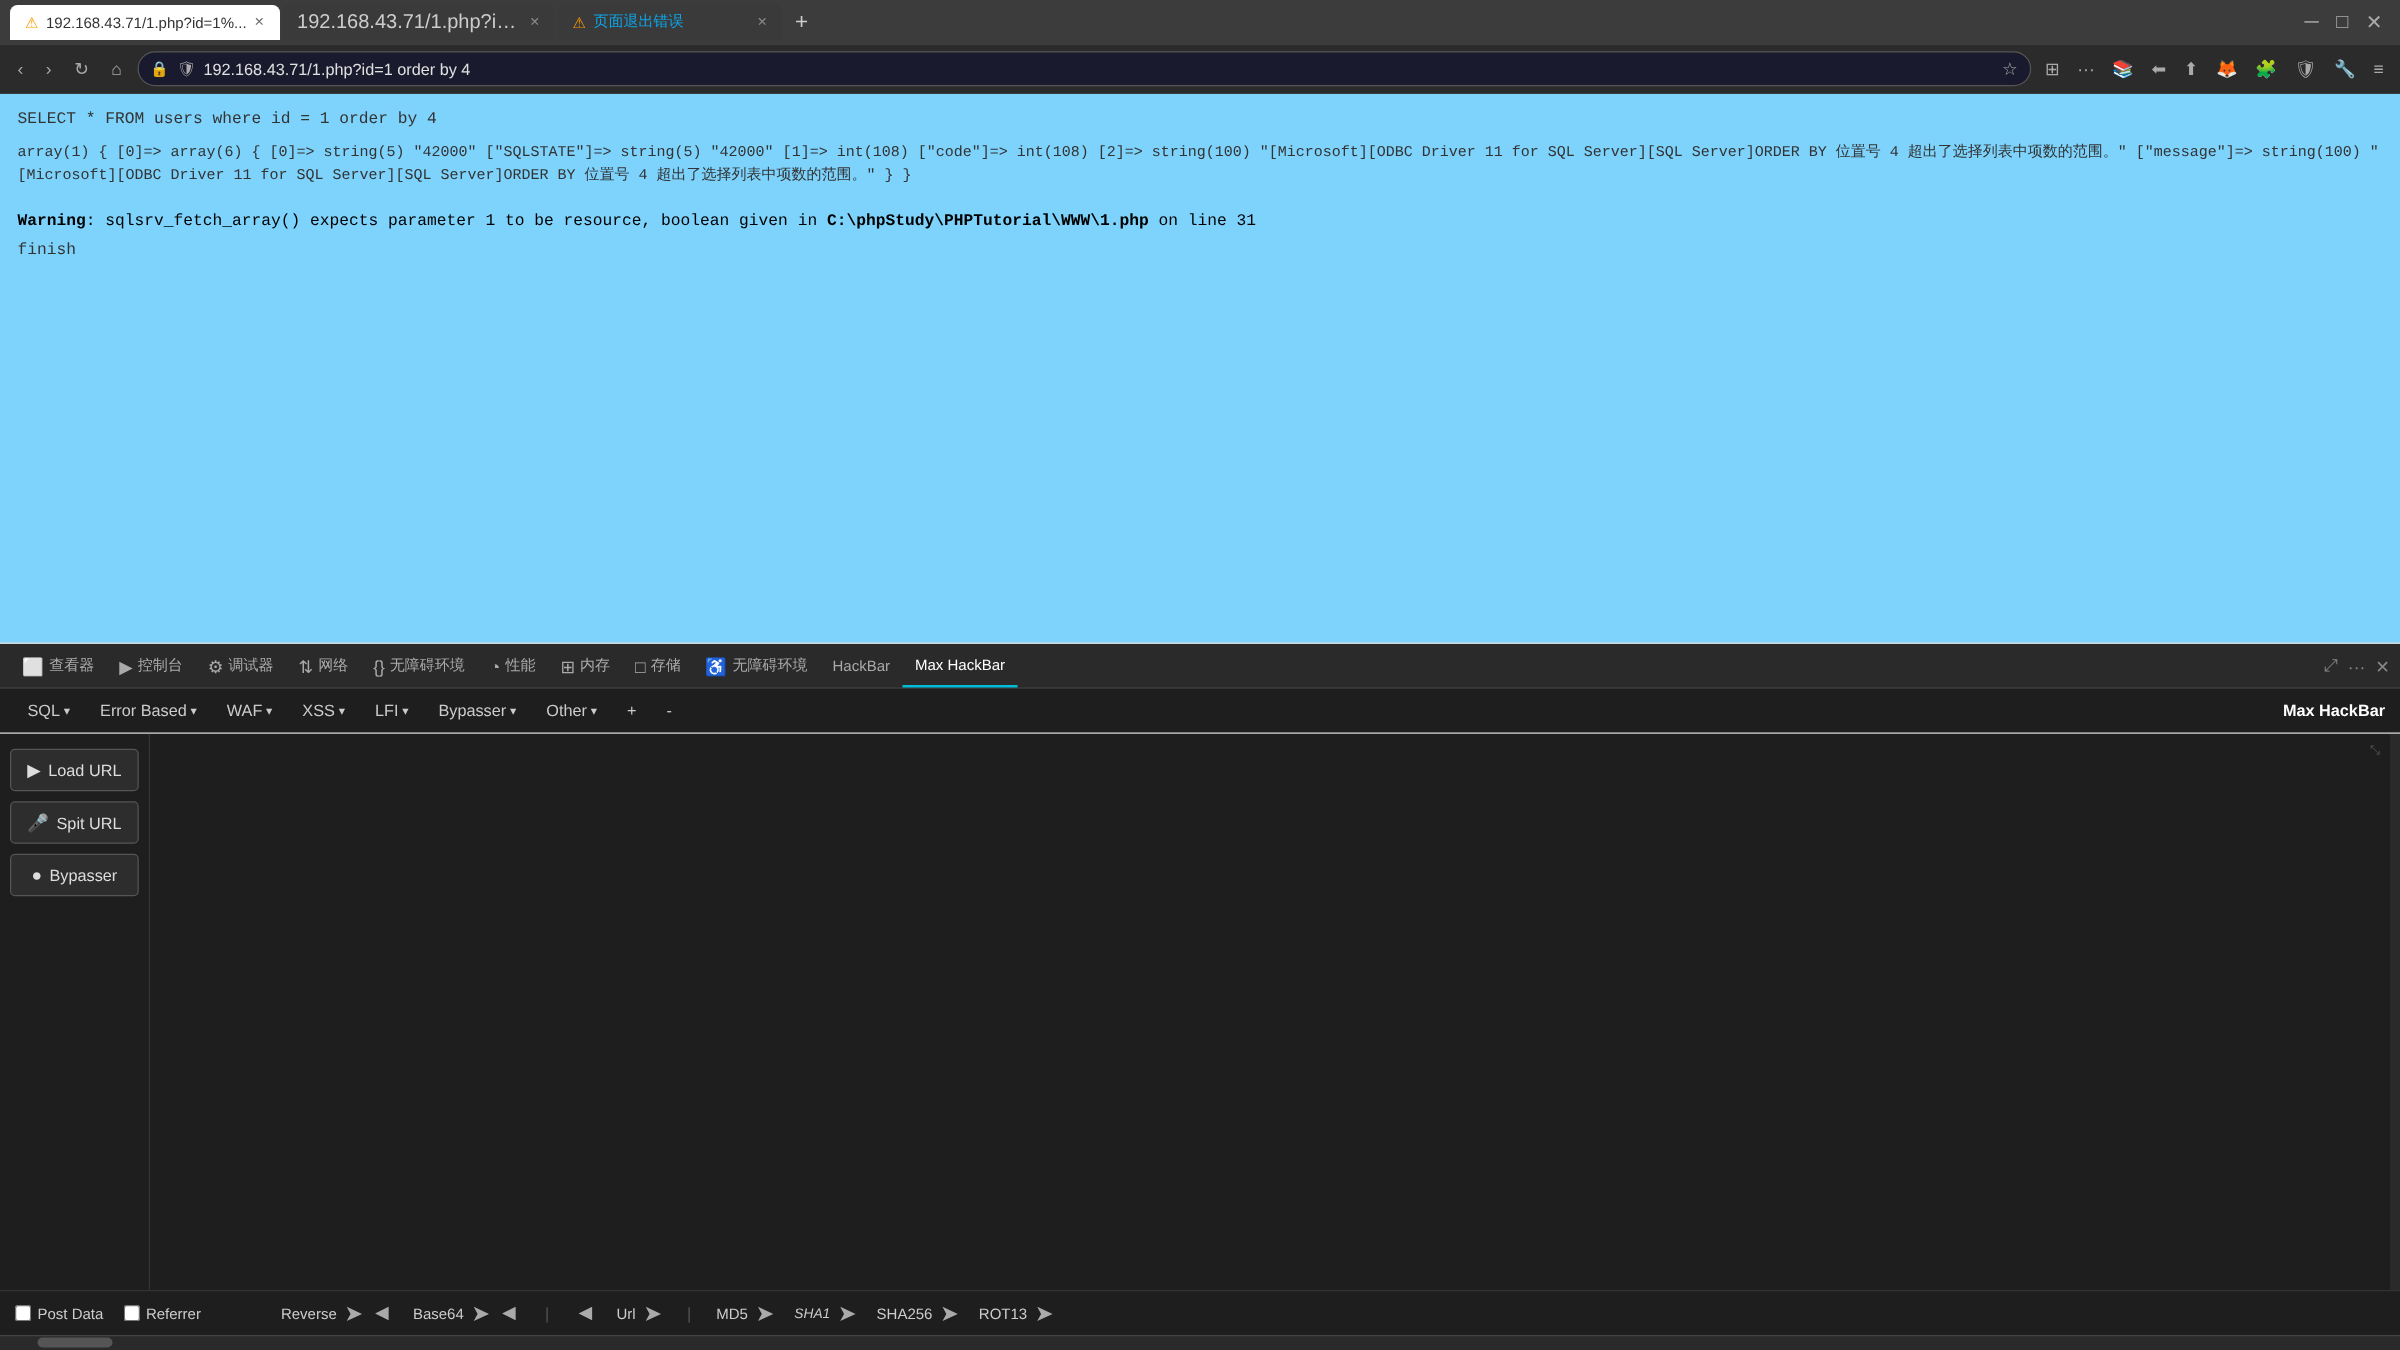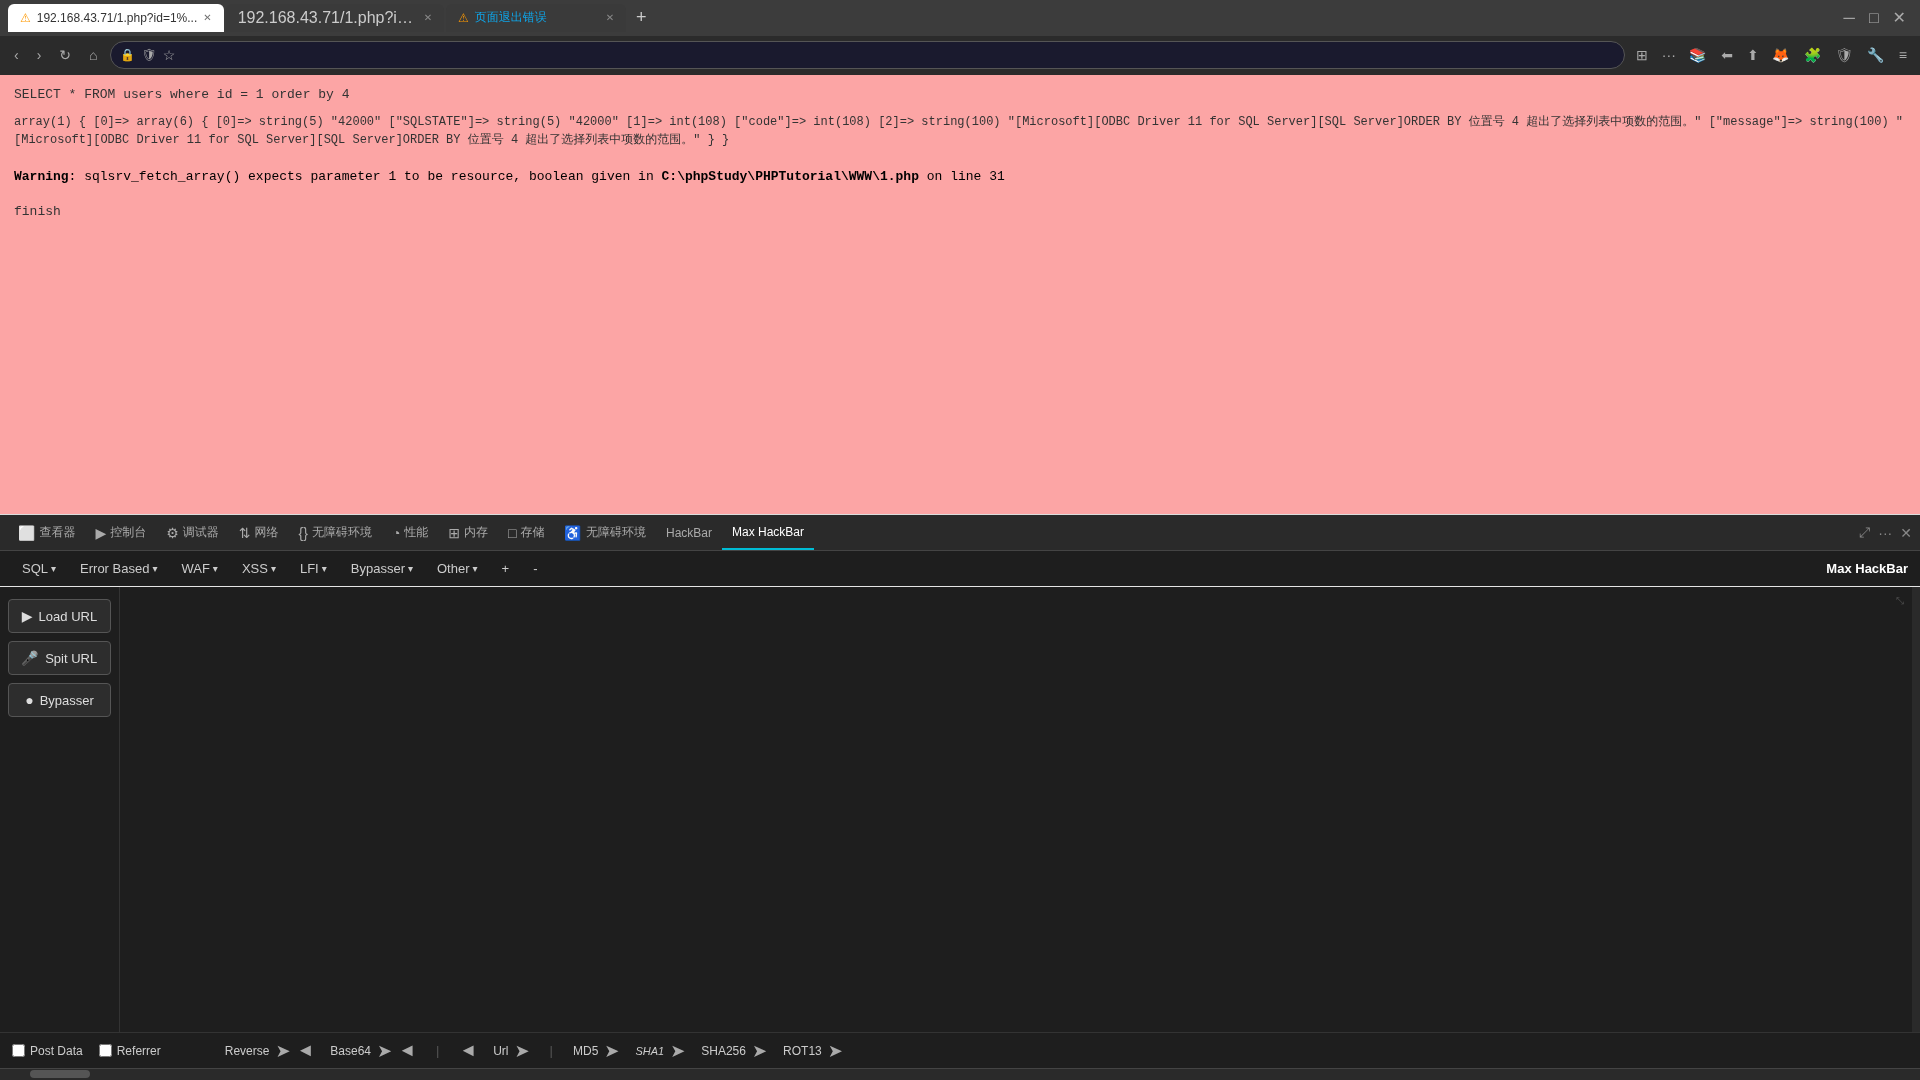--- a/index.html
+++ b/index.html
@@ -13,24 +13,24 @@
     .tab-close { font-size: 10px; margin-left: auto; cursor: pointer; opacity: 0.7; }
     .tab-new { background: none; border: none; color: #ccc; font-size: 18px; cursor: pointer; padding: 0 8px; }
     .nav-bar { display: flex; align-items: center; height: 40px; background: #2b2b2b; padding: 0 8px; gap: 6px; }
     .nav-btn { background: none; border: none; color: #aaa; cursor: pointer; font-size: 14px; padding: 4px 6px; border-radius: 3px; }
     .url-bar-container { flex: 1; display: flex; align-items: center; background: #1a1a2e; border: 1px solid #555; border-radius: 20px; padding: 0 10px; height: 28px; gap: 6px; }
     .url-bar { background: none; border: none; color: #e0e0e0; flex: 1; font-size: 13px; outline: none; }
     .nav-icons-right { display: flex; gap: 4px; align-items: center; }
     .nav-icon { color: #aaa; font-size: 14px; cursor: pointer; padding: 3px 5px; }
 
     
-    .page-content { background: #fca5a5; padding: 12px 10px; font-family: 'Courier New', monospace; font-size: 13px; line-height: 1.5; height: calc(515px - 75px); overflow-y: auto; border-bottom: 1px solid #ddd; }
+    .page-content { background: #7dd3fc; padding: 12px 10px; font-family: 'Courier New', monospace; font-size: 13px; line-height: 1.5; height: calc(515px - 75px); overflow-y: auto; border-bottom: 1px solid #ddd; }
     .sql-query { color: #333; margin-bottom: 8px; }
     .array-output { color: #333; margin-bottom: 8px; font-size: 12px; }
-    .warning-text { color: #000; margin-bottom: 16px; }
+    .warning-text { color: #000; margin-bottom: 4px; }
     .finish-text { color: #333; }
 
     
     .hackbar-panel { background: #1a1a1a; position: fixed; bottom: 0; left: 0; right: 0; height: 565px; display: flex; flex-direction: column; }
     
     
     .panel-topbar { background: #2a2a2a; height: 36px; display: flex; align-items: center; padding: 0 8px; border-bottom: 1px solid #444; }
     .panel-tool-item { color: #aaa; font-size: 12px; padding: 0 10px; cursor: pointer; display: flex; align-items: center; gap: 4px; height: 100%; }
     .panel-tool-item.active { color: #fff; border-bottom: 2px solid #00bcd4; }
     .panel-tool-icon { font-size: 14px; }
@@ -105,20 +105,21 @@
   </div>
 
   <div class="nav-bar">
     <button class="nav-btn">‹</button>
     <button class="nav-btn">›</button>
     <button class="nav-btn">↻</button>
     <button class="nav-btn">⌂</button>
     <div class="url-bar-container">
       <span style="color:#aaa;font-size:12px;">🔒</span>
       <span style="color:#aaa;font-size:12px;">🛡</span>
+      <input class="url-bar" type="text" value="192.168.43.71/1.php?id=1 order by 4" style="">
       <span style="color:#aaa;font-size:14px;">☆</span>
     </div>
     <div class="nav-icons-right">
       <span class="nav-icon">⊞</span>
       <span class="nav-icon">···</span>
       <span class="nav-icon">📚</span>
       <span class="nav-icon">⬅</span>
       <span class="nav-icon">⬆</span>
       <span class="nav-icon">🦊</span>
       <span class="nav-icon">🧩</span>

